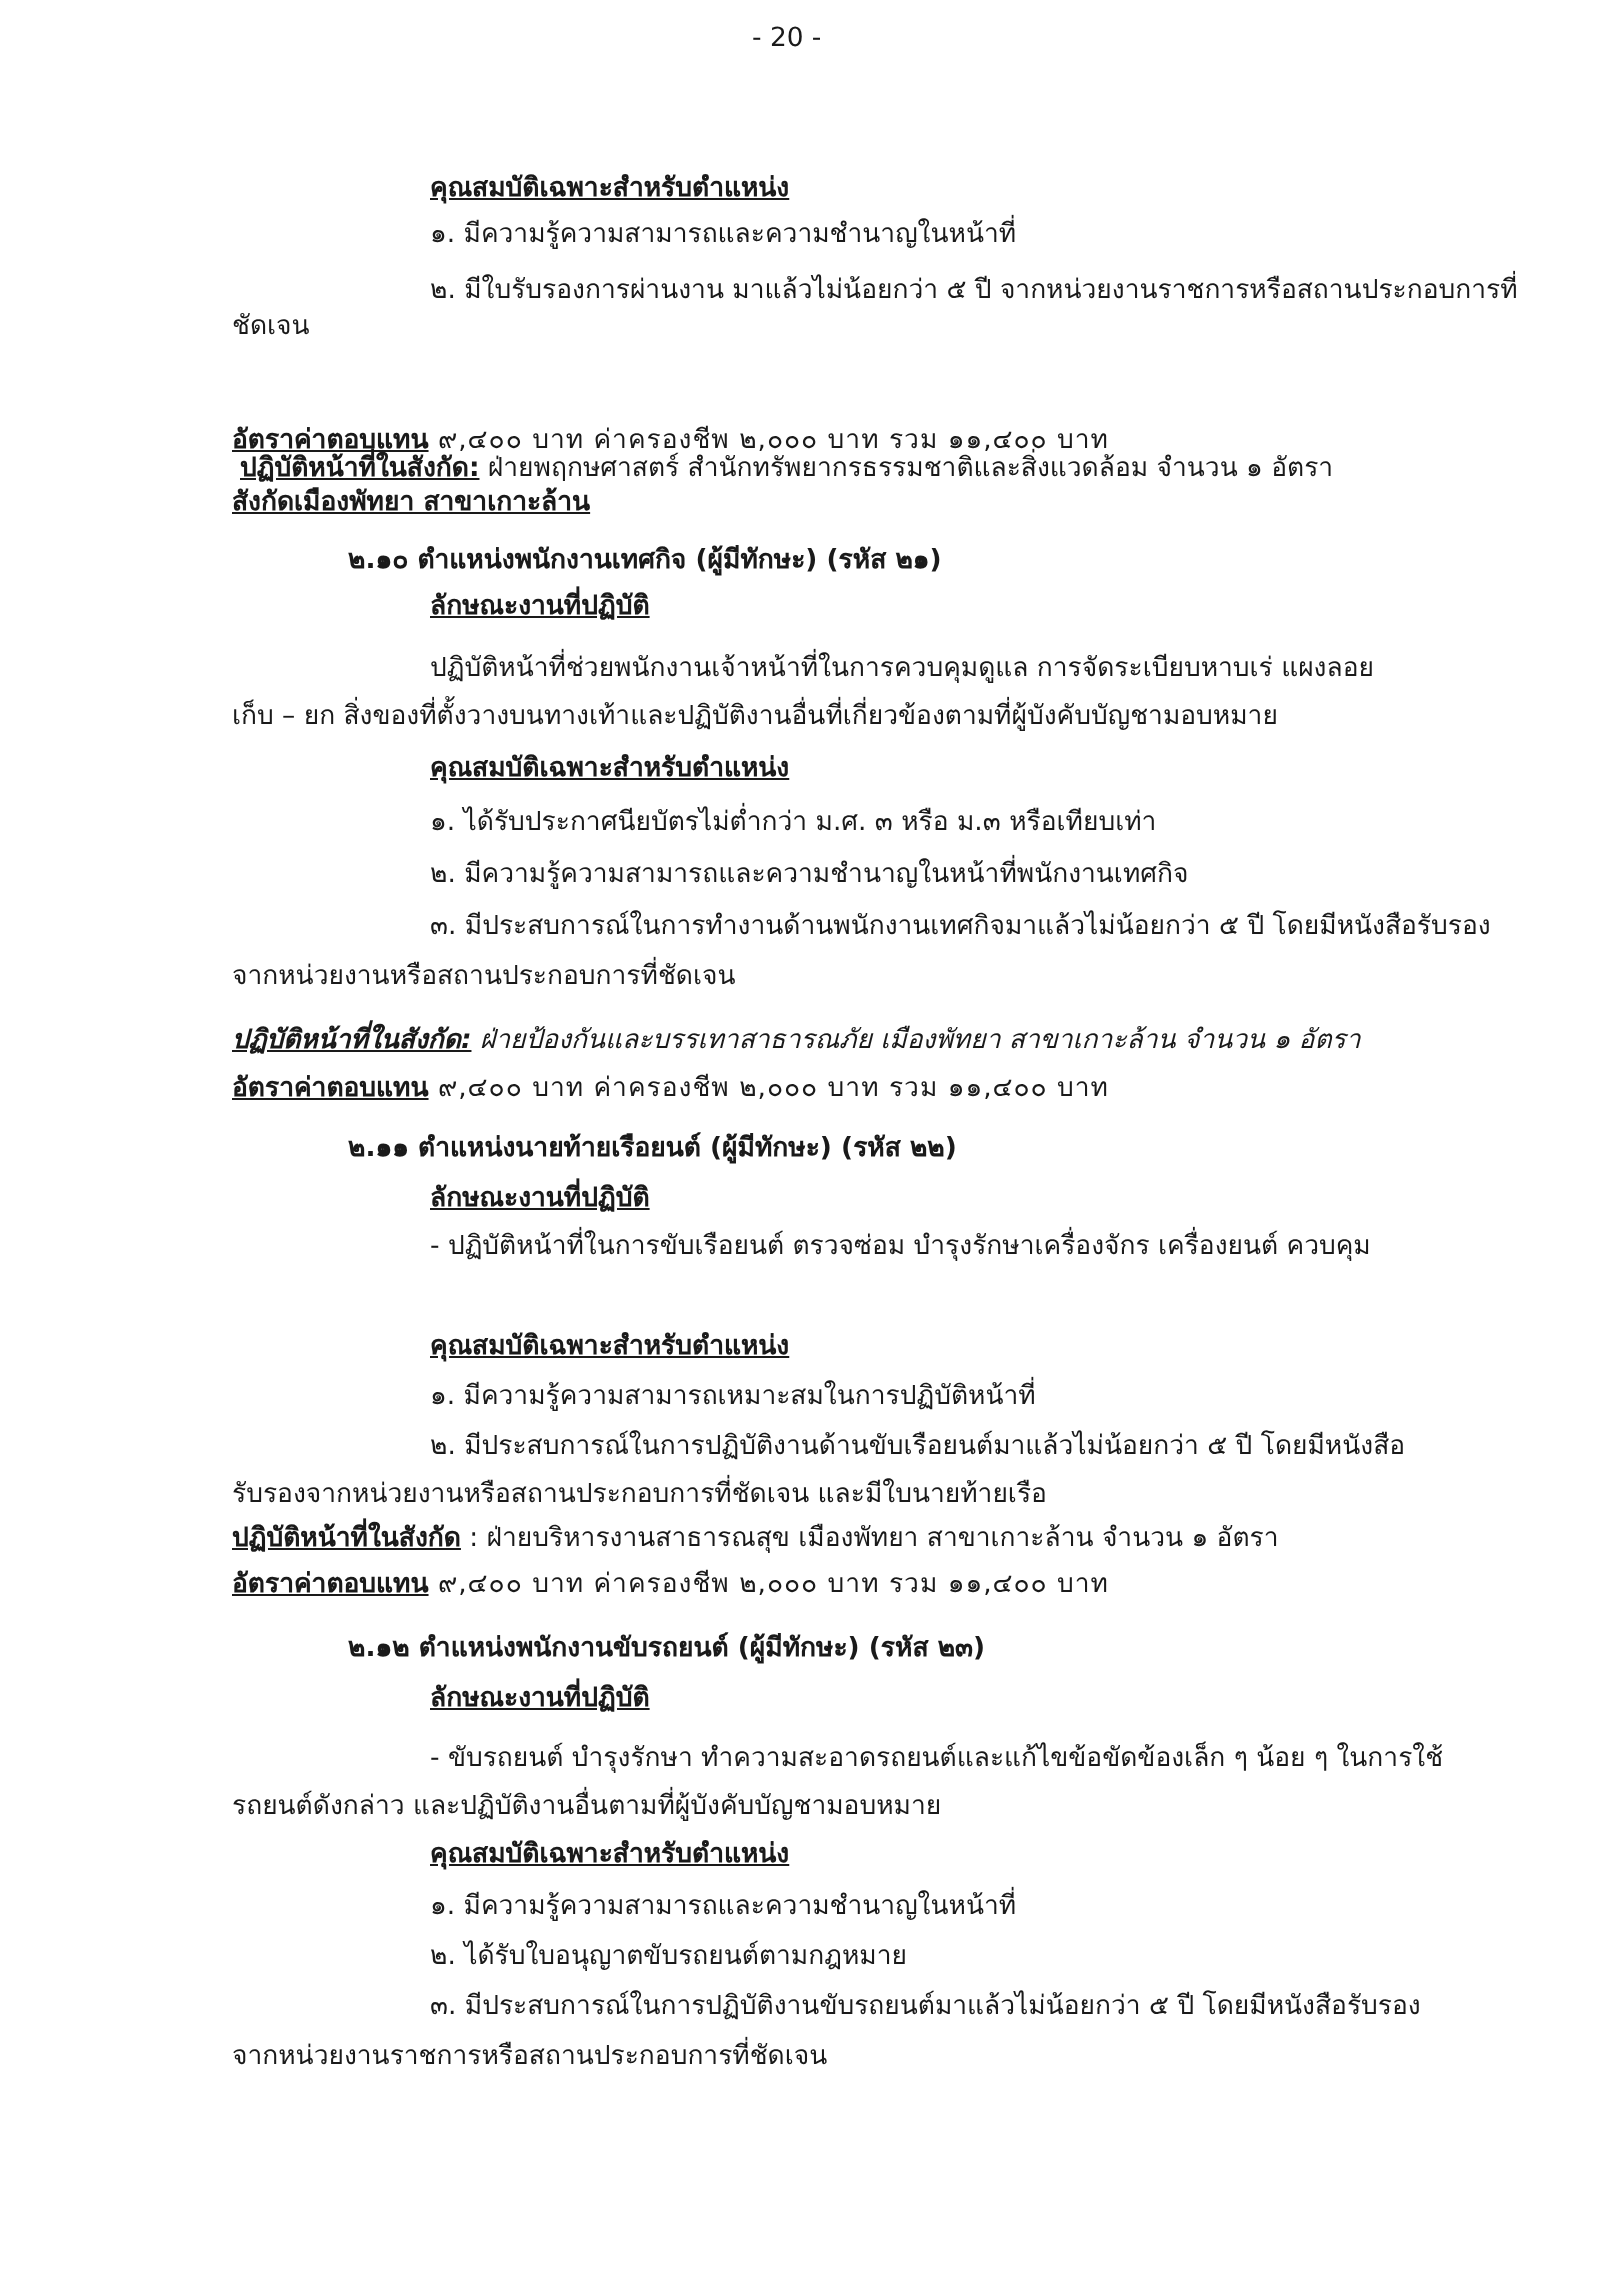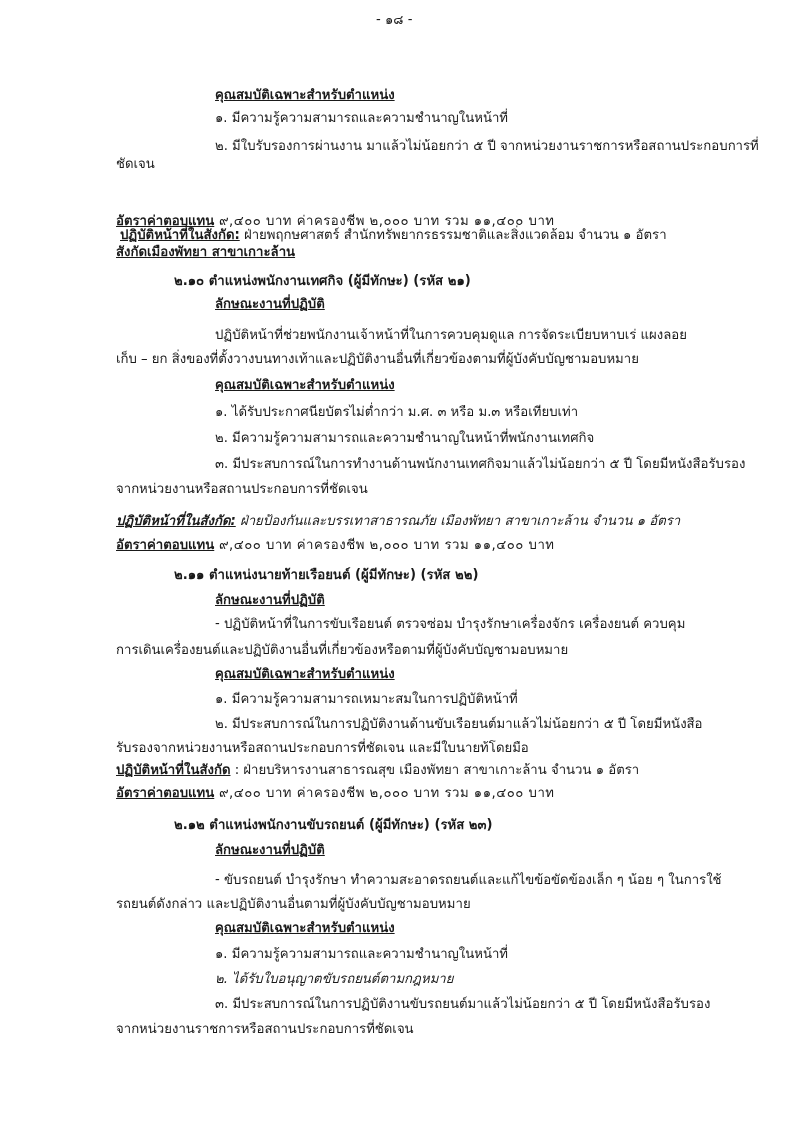--- a/index.html
+++ b/index.html
@@ -12,21 +12,21 @@
   .ln { position: absolute; white-space: nowrap; line-height: 20px; }
   .u { text-decoration: underline; font-weight: bold; }
   .b { font-weight: bold; text-align: right; }
   .num { letter-spacing: 0.5px; }
 </style>
 </head>
 <body>
 
 <div class="page">
 
-  <div class="ln" style="left:376px;top:10px;">- ๑๘ -</div>
+  <div class="ln" style="left:376px;top:10px;">- 20 -</div>
 
   <div class="ln u" style="left:215px;top:85px;">คุณสมบัติเฉพาะสำหรับตำแหน่ง</div>
   <div class="ln" style="left:215px;top:108px;">๑. มีความรู้ความสามารถและความชำนาญในหน้าที่</div>
   <div class="ln" style="left:215px;top:136px;">๒. มีใบรับรองการผ่านงาน มาแล้วไม่น้อยกว่า  ๕  ปี จากหน่วยงานราชการหรือสถานประกอบการที่</div>
   <div class="ln" style="left:116px;top:154px;">ชัดเจน</div>
   <div class="ln" style="left:120px;top:189px;margin-top:36px;">
     <span class="u">ปฏิบัติหน้าที่ในสังกัด:</span><span> ฝ่ายพฤกษศาสตร์ สำนักทรัพยากรธรรมชาติและสิ่งแวดล้อม จำนวน  ๑ อัตรา</span>
   </div>
   <div class="ln" style="left:116px;top:211px;">
     <span class="u">อัตราค่าตอบแทน</span><span class="num">  ๙,๔๐๐ บาท ค่าครองชีพ  ๒,๐๐๐ บาท รวม  ๑๑,๔๐๐  บาท</span>
@@ -46,35 +46,34 @@
   <div class="ln" style="left:116px;top:511px;font-style:italic;">
     <span class="u">ปฏิบัติหน้าที่ในสังกัด:</span><span>  ฝ่ายป้องกันและบรรเทาสาธารณภัย เมืองพัทยา สาขาเกาะล้าน จำนวน ๑ อัตรา</span>
   </div>
   <div class="ln" style="left:116px;top:535px;">
     <span class="u">อัตราค่าตอบแทน</span><span class="num">  ๙,๔๐๐ บาท ค่าครองชีพ ๒,๐๐๐ บาท รวม ๑๑,๔๐๐  บาท</span>
   </div>
 
   <div class="ln b" style="left:174px;top:565px;">๒.๑๑ ตำแหน่งนายท้ายเรือยนต์ (ผู้มีทักษะ) (รหัส ๒๒)</div>
   <div class="ln u" style="left:215px;top:590px;">ลักษณะงานที่ปฏิบัติ</div>
   <div class="ln" style="left:215px;top:614px;">- ปฏิบัติหน้าที่ในการขับเรือยนต์  ตรวจซ่อม บำรุงรักษาเครื่องจักร เครื่องยนต์ ควบคุม</div>
-  <div class="ln" style="left:116px;top:640px;">การเดินเครื่องยนต์และปฏิบัติงานอื่นที่เกี่ยวข้องหรือตามที่ผู้บังคับบัญชามอบหมาย</div>
   <div class="ln u" style="left:215px;top:664px;">คุณสมบัติเฉพาะสำหรับตำแหน่ง</div>
   <div class="ln" style="left:215px;top:689px;">๑. มีความรู้ความสามารถเหมาะสมในการปฏิบัติหน้าที่</div>
   <div class="ln" style="left:215px;top:714px;">๒. มีประสบการณ์ในการปฏิบัติงานด้านขับเรือยนต์มาแล้วไม่น้อยกว่า  ๕  ปี  โดยมีหนังสือ</div>
-  <div class="ln" style="left:116px;top:738px;">รับรองจากหน่วยงานหรือสถานประกอบการที่ชัดเจน และมีใบนายท้โดยมือ</div>
+  <div class="ln" style="left:116px;top:738px;">รับรองจากหน่วยงานหรือสถานประกอบการที่ชัดเจน และมีใบนายท้ายเรือ</div>
   <div class="ln" style="left:116px;top:760px;">
     <span class="u">ปฏิบัติหน้าที่ในสังกัด</span><span> : ฝ่ายบริหารงานสาธารณสุข เมืองพัทยา สาขาเกาะล้าน จำนวน ๑ อัตรา</span>
   </div>
   <div class="ln" style="left:116px;top:783px;">
     <span class="u">อัตราค่าตอบแทน</span><span class="num">  ๙,๔๐๐ บาท ค่าครองชีพ ๒,๐๐๐ บาท รวม ๑๑,๔๐๐  บาท</span>
   </div>
 
   <div class="ln b" style="left:174px;top:815px;">๒.๑๒ ตำแหน่งพนักงานขับรถยนต์ (ผู้มีทักษะ) (รหัส ๒๓)</div>
   <div class="ln u" style="left:215px;top:840px;">ลักษณะงานที่ปฏิบัติ</div>
   <div class="ln" style="left:215px;top:870px;">- ขับรถยนต์  บำรุงรักษา ทำความสะอาดรถยนต์และแก้ไขข้อขัดข้องเล็ก ๆ น้อย ๆ  ในการใช้</div>
   <div class="ln" style="left:116px;top:894px;">รถยนต์ดังกล่าว  และปฏิบัติงานอื่นตามที่ผู้บังคับบัญชามอบหมาย</div>
   <div class="ln u" style="left:215px;top:918px;">คุณสมบัติเฉพาะสำหรับตำแหน่ง</div>
   <div class="ln" style="left:215px;top:944px;">๑. มีความรู้ความสามารถและความชำนาญในหน้าที่</div>
-  <div class="ln" style="left:215px;top:969px;font-style:italic;">๒. ได้รับใบอนุญาตขับรถยนต์ตามกฎหมาย</div>
+  <div class="ln" style="left:215px;top:969px;">๒. ได้รับใบอนุญาตขับรถยนต์ตามกฎหมาย</div>
   <div class="ln" style="left:215px;top:994px;">๓. มีประสบการณ์ในการปฏิบัติงานขับรถยนต์มาแล้วไม่น้อยกว่า  ๕  ปี  โดยมีหนังสือรับรอง</div>
   <div class="ln" style="left:116px;top:1019px;">จากหน่วยงานราชการหรือสถานประกอบการที่ชัดเจน</div>
 
 </div>
 
 </body></html>

